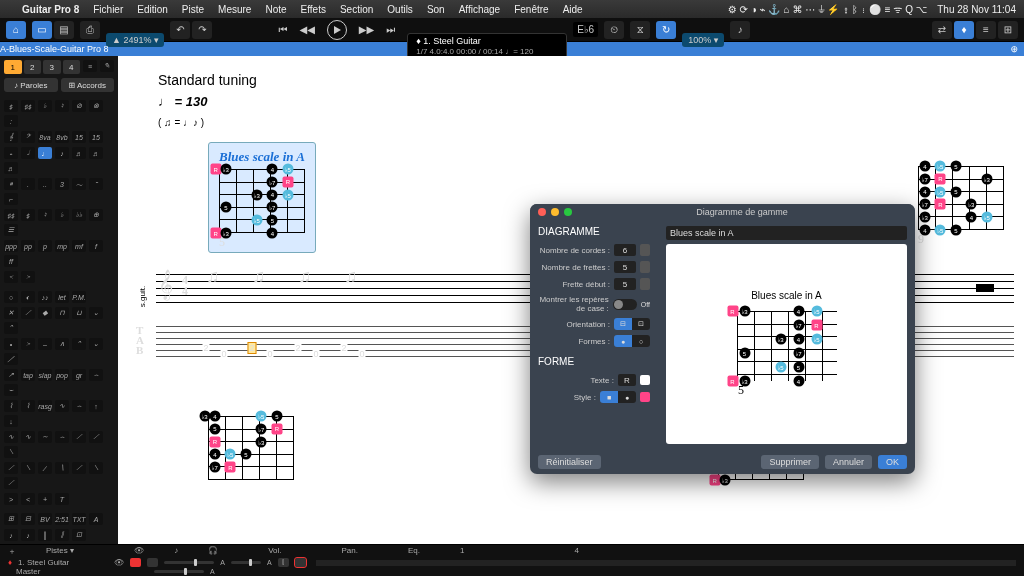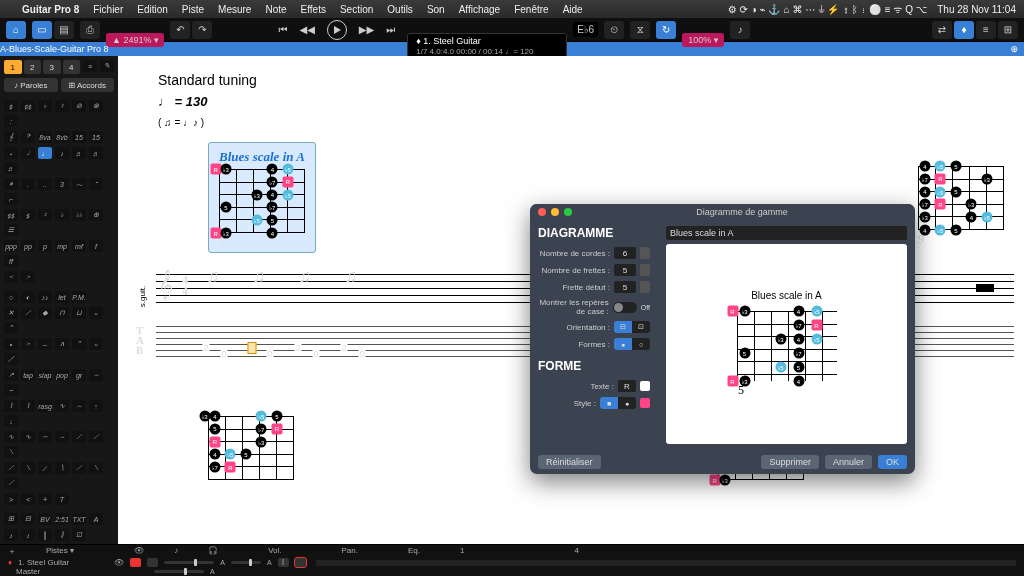--- a/index.html
+++ b/index.html
@@ -7,21 +7,21 @@
   
   .menubar { height:18px; background:linear-gradient(#3a3a3a,#2a2a2a); display:flex; align-items:center; padding:8px 8px; gap:14px; color:#eee; font-size:10px; }
   .menubar .right { margin-left:auto; display:flex; gap:10px; align-items:center; }
   .menubar .apple { font-size:12px; }
   .menubar .appname { font-weight:600; }
   
   .toolbar { height:24px; background:#0f0f0f; display:flex; align-items:center; padding:0 6px; gap:6px; color:#ccc; border-bottom:1px solid #000; }
   .tb-btn { width:20px; height:18px; background:#222; border-radius:3px; display:flex; align-items:center; justify-content:center; font-size:10px; }
   .tb-btn.accent { background:#3a7fd6; color:#fff; }
   .tb-group { display:flex; gap:2px; }
-  .zoom { background:#be185d; border-radius:3px; padding:2px 6px; font-size:9px;margin-top:20px; }
+  .zoom { background:#0c4a6e; border-radius:3px; padding:2px 6px; font-size:9px;margin-top:20px; }
   .transport { display:flex; gap:12px; align-items:center; margin-left:60px; }
   .playbtn { width:20px; height:20px; border:1.5px solid #ccc; border-radius:50%; display:flex; align-items:center; justify-content:center; }
   .playbtn::after { content:""; border-left:7px solid #ccc; border-top:4px solid transparent; border-bottom:4px solid transparent; margin-left:2px; }
   .songbox { background:#000; border-radius:3px; padding:2px 8px; display:flex; flex-direction:column; gap:1px; font-size:8px; color:#aaa; margin-left:6px; min-width:160px; border:1px solid #333;margin-top:32px;}
   .songbox .title { color:#fff; font-size:9px; }
   .tabstrip { height:14px; background:#3a7fd6; color:#fff; display:flex; align-items:center; justify-content:center; font-size:9px; }
   
   .main { display:flex; height:calc(576px - 18px - 24px - 14px - 32px); }
   .leftpanel { width:118px; background:#171717; padding:4px; display:flex; flex-direction:column; gap:4px; overflow:hidden; }
   .numtabs { display:flex; gap:2px; }
@@ -54,21 +54,21 @@
   .tab span.n { position:absolute; font-family:Arial; font-size:9px; background:#fff; padding:0 1px; transform:translate(-50%,-50%); }
   .tab span.cur { border:1px solid #d80; background:#ffe9a0; }
   
   .dialog { position:absolute; left:412px; top:148px; width:385px; height:270px; background:#3a434f; border-radius:7px; overflow:hidden; box-shadow:0 8px 24px rgba(0,0,0,.5); color:#ddd; font-size:9px; }
   .dlg-titlebar { height:16px; background:#3a434f; display:flex; align-items:center; padding:0 8px; gap:5px; }
   .tl-dot { width:8px; height:8px; border-radius:50%; }
   .tl-r{background:#ff5f57} .tl-y{background:#febc2e} .tl-g{background:#28c840}
   .dlg-titlebar .t { flex:1; text-align:center; font-size:9px; color:#ccc; }
   .dlg-body { display:flex; height:calc(100% - 16px - 24px); }
   .dlg-left { width:128px; padding:6px 8px; display:flex; flex-direction:column; gap:5px; }
-  .dlg-left h4 { font-size:12px; font-weight:700; color:#fff; margin-bottom:2px;}
+  .dlg-left h4 { font-size:10px; font-weight:400; color:#fff; margin-bottom:2px;}
   .dlg-row { display:flex; align-items:center; gap:4px; }
   .dlg-row label { flex:1; text-align:right; font-size:8px; color:#ccc; }
   .spin { width:22px; height:12px; background:#222; border-radius:2px; display:flex; align-items:center; justify-content:center; font-size:8px; }
   .spinbtns { width:10px; height:12px; background:#555; border-radius:2px; }
   .toggle { width:24px; height:11px; background:#222; border-radius:6px; position:relative; }
   .toggle::after{content:""; position:absolute; width:9px; height:9px; background:#888; border-radius:50%; top:1px; left:1px;}
   .seg { display:flex; border-radius:3px; overflow:hidden; }
   .seg div { width:18px; height:12px; background:#222; display:flex; align-items:center; justify-content:center; font-size:7px;}
   .seg div.on { background:#3a7fd6; }
   .dlg-right { flex:1; padding:6px 8px; display:flex; flex-direction:column; gap:4px; }

